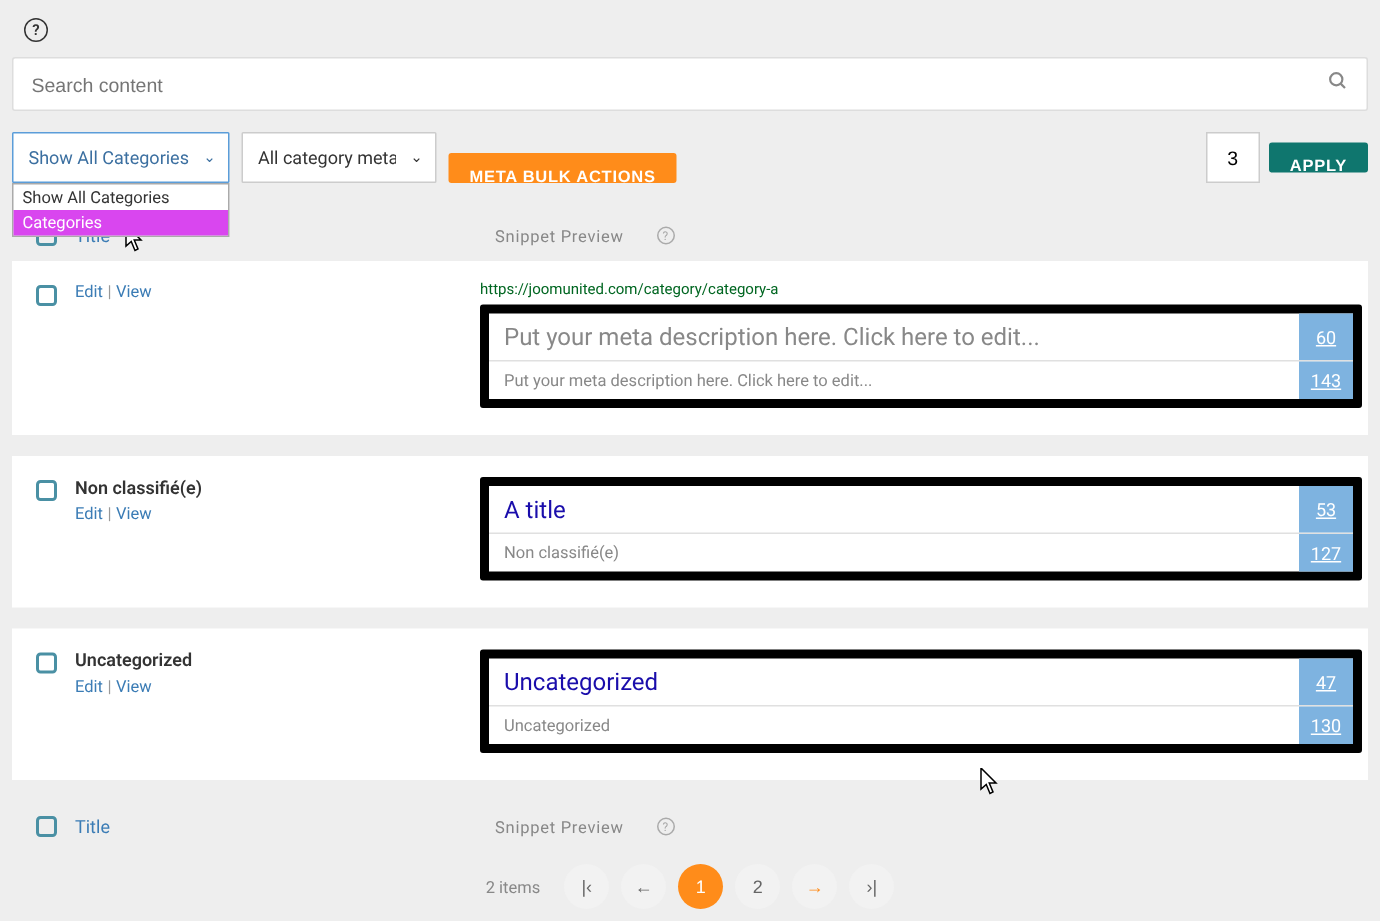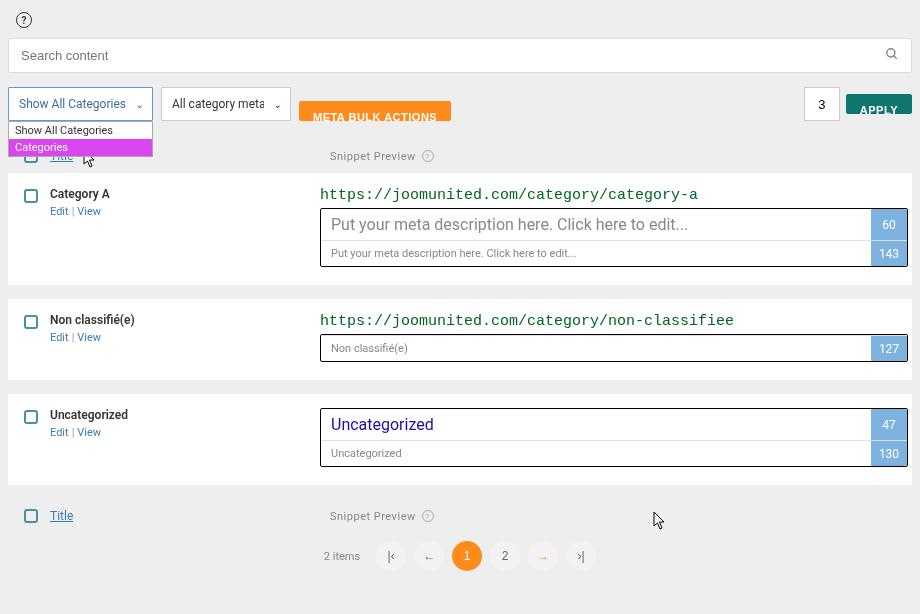--- a/index.html
+++ b/index.html
@@ -18,36 +18,36 @@
 .dropdown .chev { position: absolute; right: 8px; top: 50%; transform: translateY(-50%); font-size: 10px; }
 .dropdown-menu { position: absolute; top: 100%; left: 0; background: #fff; border: 1px solid #aaa; min-width: 100%; z-index: 10; }
 .dropdown-menu-item { padding: 2px 6px; font-size: 11px; white-space: nowrap; cursor: pointer; }
 .dropdown-menu-item.selected { background: #d946ef; color: #fff; }
 .btn-orange { background: #ff8c1a; color: #fff; border: none; padding: 10px 14px; font-size: 11px; font-weight: 600; letter-spacing: 0.5px; cursor: pointer; border-radius: 2px; height: 16px; }
 .btn-orange.light { background: #0f766e; }
 .toolbar-right { margin-left: auto; display: flex; align-items: center; gap: 6px; }
 .page-input { width: 36px; height: 34px; border: 1px solid #ccc; text-align: center; font-size: 13px; background: #fff; }
 .table-head, .table-foot { display: flex; align-items: center; padding: 10px 4px; }
 .th-check { width: 14px; height: 14px; border: 2px solid #4a90a4; border-radius: 3px; margin-left: 12px; margin-right: 12px; }
-.th-title { color: #3b7cb5; font-size: 12px; font-weight: 400; width: 280px; text-decoration: underline; }
-.th-snippet { color: #888; font-size: 11px; letter-spacing: 0.5px; display: flex; align-items: center; gap: 6px; margin-left: 0px; }
+.th-title { color: #3b7cb5; font-size: 12px; font-weight: 400; width: 280px; }
+.th-snippet { color: #888; font-size: 11px; letter-spacing: 0.5px; display: flex; align-items: center; gap: 22px; margin-left: 0px; }
 .qmark { width: 12px; height: 12px; border: 1px solid #aaa; border-radius: 50%; display: inline-flex; align-items: center; justify-content: center; font-size: 8px; color: #aaa; }
 .row { background: #fff; display: flex; padding: 14px 4px 18px 4px; margin-bottom: 14px; align-items: flex-start; }
 .row-check { width: 14px; height: 14px; border: 2px solid #4a90a4; border-radius: 3px; margin-left: 12px; margin-right: 12px; margin-top: 2px; flex-shrink: 0; }
 .row-left { width: 270px; flex-shrink: 0; }
 .row-title { font-weight: 600; font-size: 12px; color: #333; margin-bottom: 4px; }
 .row-actions { font-size: 11px; color: #3b7cb5; }
 .row-actions .sep { color: #999; margin: 0 3px; }
 .row-snippet { flex: 1; }
-.snippet-url { color: #006621; font-size: 15px; margin-bottom: 4px; font-family: Liberation Mono, monospace; }
-.snippet-box { border: 1px solid #000000; border-radius: 2px; }
+.snippet-url { color: #006621; font-size: 10px; margin-bottom: 4px; }
+.snippet-box { border: 6px solid #000000; border-radius: 2px; }
 .snippet-title-row { display: flex; align-items: stretch; }
 .snippet-title { flex: 1; color: #1a0dab; font-size: 16px; padding: 6px 10px; }
 .snippet-title.placeholder { color: #888; }
-.snippet-badge { background: #7eb3e0; color: #fff; width: 36px; display: flex; align-items: center; justify-content: center; font-size: 12px; margin-left: 4px; }
+.snippet-badge { background: #7eb3e0; color: #fff; width: 36px; display: flex; align-items: center; justify-content: center; font-size: 12px; margin-left: 4px; text-decoration: underline; }
 .snippet-meta-row { display: flex; align-items: stretch; border-top: 1px solid #e0e0e0; }
 .snippet-meta { flex: 1; font-size: 11px; color: #888; padding: 6px 10px; }
 .pagination { display: flex; align-items: center; justify-content: center; gap: 8px; padding: 8px 0 20px 0; }
 .pag-info { font-size: 11px; color: #888; margin-right: 8px; }
 .pag-btn { width: 30px; height: 30px; border-radius: 50%; background: #f2f2f2; border: none; display: flex; align-items: center; justify-content: center; cursor: pointer; font-size: 12px; color: #666; }
 .pag-btn.current { background: #ff8c1a; color: #fff; }
 .pag-btn.next-arrow { color: #ff8c1a; }
 .cursor-fake { position: absolute; width: 14px; height: 18px; pointer-events: none; }
 </style>
 </head>
@@ -96,21 +96,20 @@
     <span class="th-snippet">
       <span>Snippet Preview</span>
       <span class="qmark">?</span>
     </span>
   </div>
 
   <div id="rows">
       <div class="row">
     <span class="row-check"></span>
     <div class="row-left">
-      <div class="row-title">Category A</div>
       <div class="row-actions"><a>Edit</a><span class="sep">|</span><a>View</a></div>
     </div>
     <div class="row-snippet">
       <div class="snippet-url">https://joomunited.com/category/category-a</div>
       <div class="snippet-box">
         <div class="snippet-title-row">
           <div class="snippet-title placeholder">Put your meta description here. Click here to edit...</div>
           <div class="snippet-badge">60</div>
         </div>
         <div class="snippet-meta-row">
@@ -120,22 +119,25 @@
       </div>
     </div>
       </div>
       <div class="row">
     <span class="row-check"></span>
     <div class="row-left">
       <div class="row-title">Non classifié(e)</div>
       <div class="row-actions"><a>Edit</a><span class="sep">|</span><a>View</a></div>
     </div>
     <div class="row-snippet">
-      <div class="snippet-url">https://joomunited.com/category/non-classifiee</div>
       <div class="snippet-box">
+        <div class="snippet-title-row">
+          <div class="snippet-title ">A title</div>
+          <div class="snippet-badge">53</div>
+        </div>
         <div class="snippet-meta-row">
           <div class="snippet-meta">Non classifié(e)</div>
           <div class="snippet-badge">127</div>
         </div>
       </div>
     </div>
       </div>
       <div class="row">
     <span class="row-check"></span>
     <div class="row-left">

